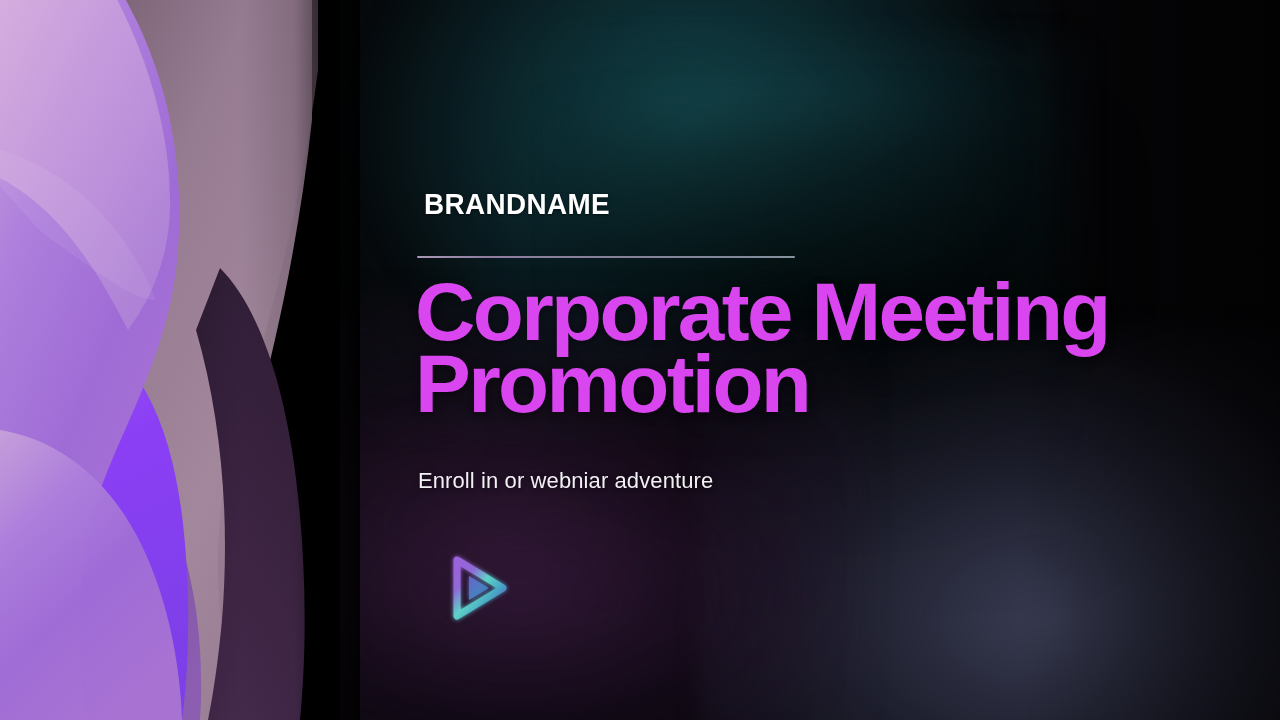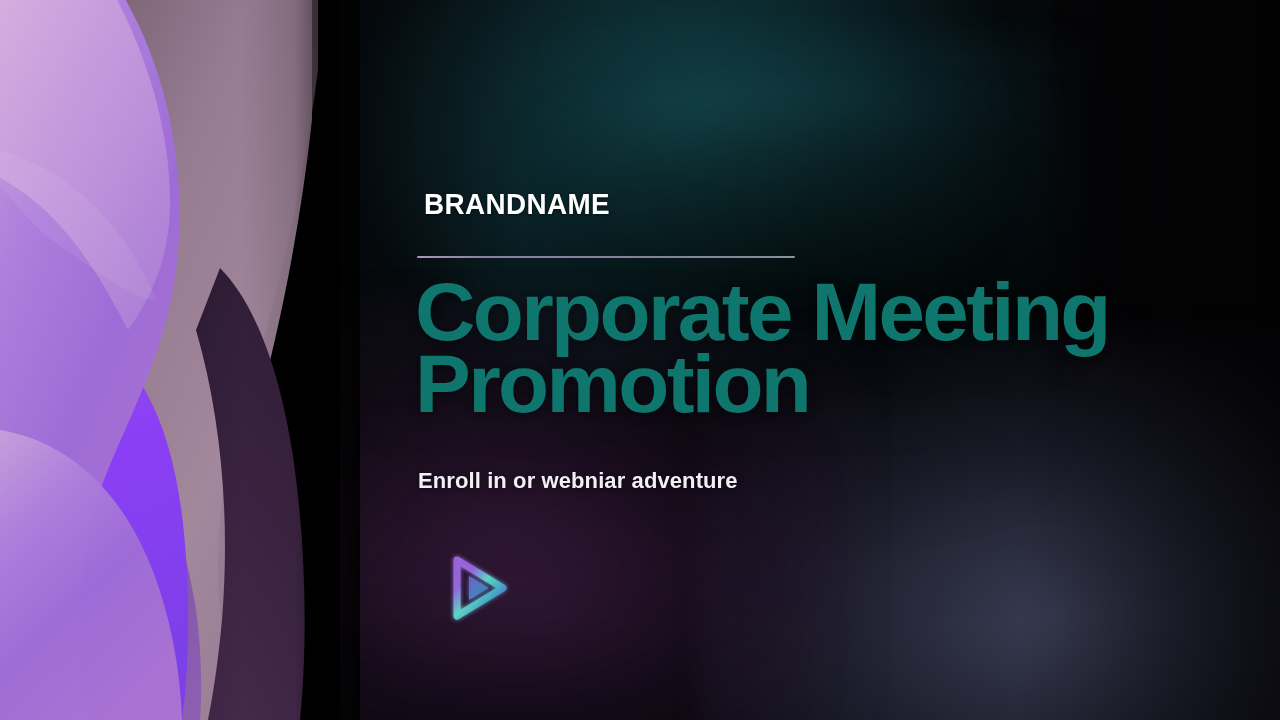--- a/index.html
+++ b/index.html
@@ -178,36 +178,36 @@
   .headline {
     position: absolute;
     left: -2px;
     top: 276px;
     width: 780px;
     font-family: "Liberation Sans", sans-serif;
     font-weight: 700;
     font-size: 82px;
     line-height: 0.88;
     letter-spacing: -2.6px;
-    color: #0f766e;
+    color: #d946ef;
     text-shadow: 0 2px 10px rgba(0,0,0,0.45);
   }
   .headline .line {
     display: block;
     white-space: nowrap;
     transform: scaleX(1.02);
     transform-origin: left center;
   }
 
   .subtitle {
     position: absolute;
     left: 1px;
     top: 468px;
     font-family: "Liberation Sans", sans-serif;
-    font-weight: 700;
+    font-weight: 400;
     font-size: 22px;
     line-height: 1.2;
     letter-spacing: 0.1px;
     color: #f2f0f5;
     text-shadow: 0 1px 4px rgba(0,0,0,0.5);
     white-space: nowrap;
   }
 
   .logo-mark {
     position: absolute;

